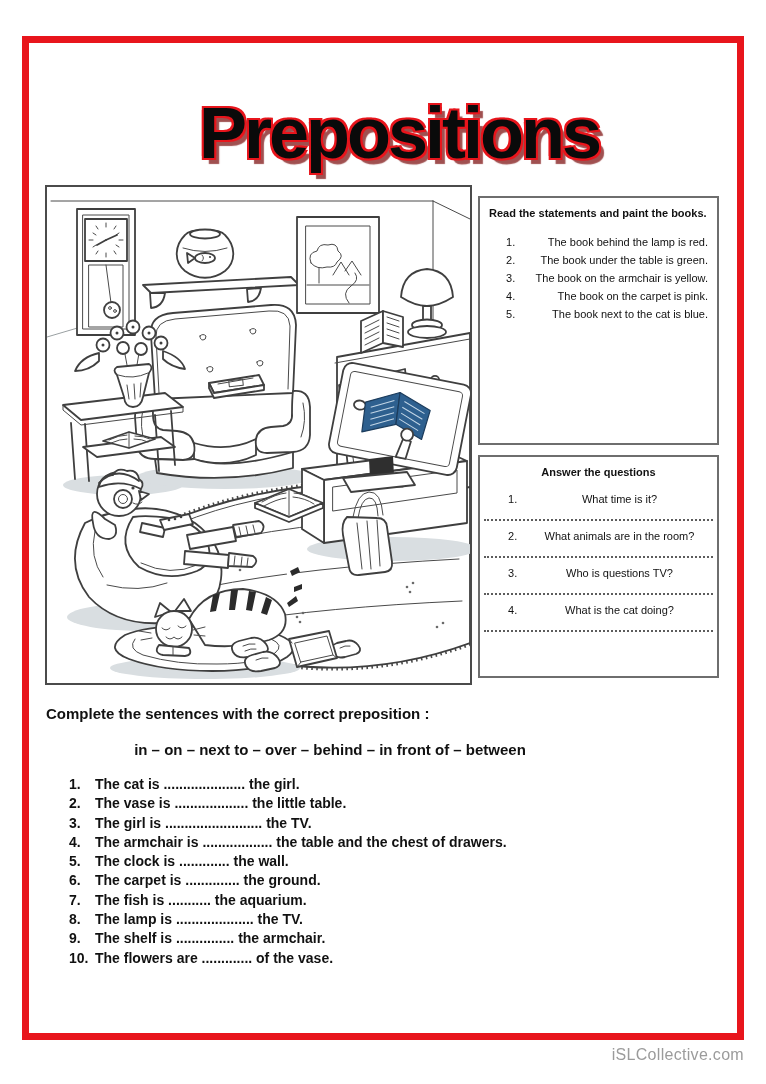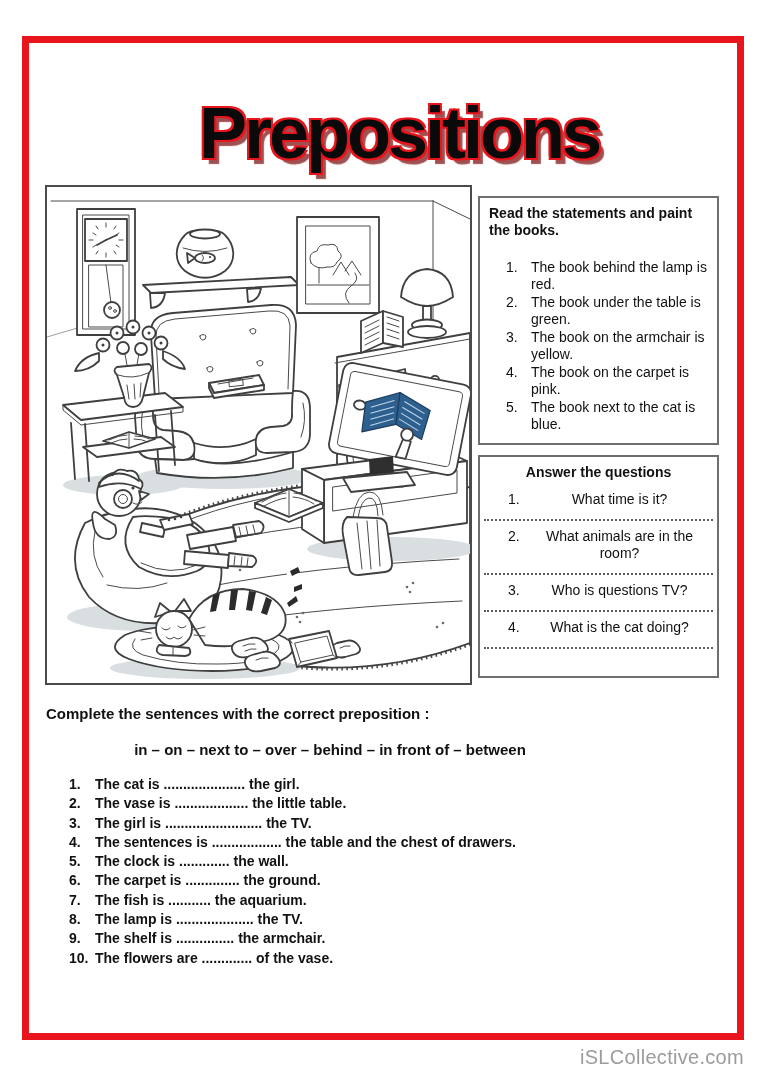--- a/index.html
+++ b/index.html
@@ -24,43 +24,43 @@
   .illo{
     position:absolute;left:45px;top:185px;width:427px;height:500px;
     border:2px solid #4b4b4b;box-sizing:border-box;background:#fff;
   }
   .illo svg{display:block;width:100%;height:100%;}
 
   
   .side-box{
     position:absolute;left:478px;width:241px;border:2px solid #6e6e6e;
     box-sizing:border-box;background:#fff;padding:7px 9px 4px 9px;
-    font-size:14px;line-height:17px;
+    font-size:11px;line-height:17px;
   }
   .box-paint{top:196px;height:249px;}
   .box-questions{top:455px;height:223px;text-align:center;}
   .side-box .box-title{font-weight:bold;}
-  .p-list{counter-reset:p;margin-top:20px;}
+  .p-list{counter-reset:p;margin-top:12px;text-align:right;}
   .p-item{counter-increment:p;position:relative;padding-left:42px;margin-bottom:1px;}
   .p-item::before{content:counter(p) ".";position:absolute;left:17px;}
   .q-list{counter-reset:q;margin-top:10px;}
   .q-text{counter-increment:q;position:relative;padding-left:42px;}
   .q-text::before{content:counter(q) ".";position:absolute;left:19px;}
   .dotline{border-bottom:2px dotted #5c5c5c;height:7px;margin:4px -5px 7px -5px;}
 
   
   .instruction{position:absolute;left:46px;top:705px;font-size:15px;font-weight:bold;}
   .word-bank{position:absolute;left:22px;top:741px;width:616px;text-align:center;
     font-size:15px;font-weight:bold;}
   .s-list{position:absolute;left:69px;top:775px;width:620px;counter-reset:s;
     font-size:14px;line-height:19.3px;}
   .s-item{counter-increment:s;padding-left:26px;font-weight:bold;}
   .s-item::before{content:counter(s) ".";display:inline-block;min-width:26px;margin-left:-26px;}
 
-  .footer{position:absolute;right:22px;top:1046px;font-size:20px;
+  .footer{position:absolute;right:22px;top:1046px;font-size:16px;
     color:var(--footer-gray,#9b9b9b);letter-spacing:.3px;}
 
   
   .ln{fill:none;stroke:#3f3f3f;stroke-width:1.8;stroke-linecap:round;stroke-linejoin:round;}
   .wh{fill:#ffffff;stroke:#3f3f3f;stroke-width:1.8;stroke-linecap:round;stroke-linejoin:round;}
   .thin{fill:none;stroke:#4a4a4a;stroke-width:1;stroke-linecap:round;stroke-linejoin:round;}
   .faint{fill:none;stroke:#9aa0a2;stroke-width:1;}
   .shadow{fill:#d9dee1;stroke:none;}
   .dark{fill:#2f2f2f;stroke:none;}
   .stripe{fill:#2b2b2b;stroke:none;}
@@ -401,21 +401,21 @@
     </div>
     </div>
 </div>
 
 <div class="instruction">Complete the sentences with the correct preposition :</div>
 <div class="word-bank">in – on – next to – over – behind – in front of – between</div>
 <div class="s-list">
     <div class="s-item">The cat is ..................... the girl.</div>
     <div class="s-item">The vase is ................... the little table.</div>
     <div class="s-item">The girl is ......................... the TV.</div>
-    <div class="s-item">The sentences is .................. the table and the chest of drawers.</div>
+    <div class="s-item">The armchair is .................. the table and the chest of drawers.</div>
     <div class="s-item">The clock is ............. the wall.</div>
     <div class="s-item">The carpet is .............. the ground.</div>
     <div class="s-item">The fish is ........... the aquarium.</div>
     <div class="s-item">The lamp is .................... the TV.</div>
     <div class="s-item">The shelf is ............... the armchair.</div>
     <div class="s-item">The flowers are ............. of the vase.</div>
   </div>
 
 <div class="footer">iSLCollective.com</div>
 

